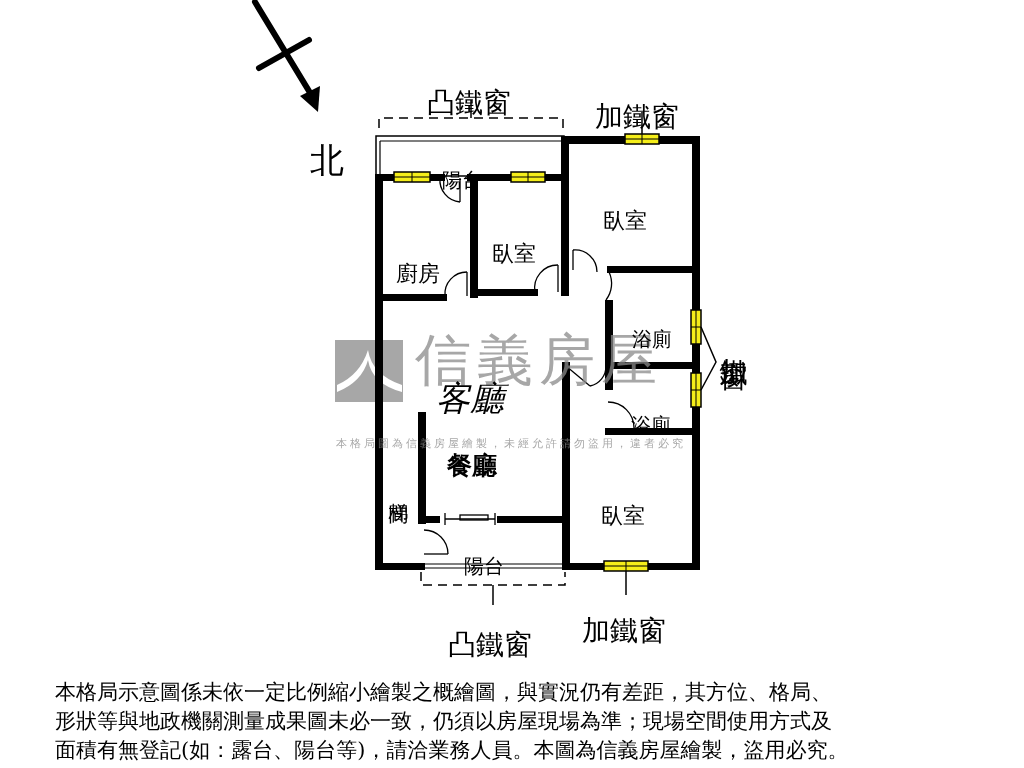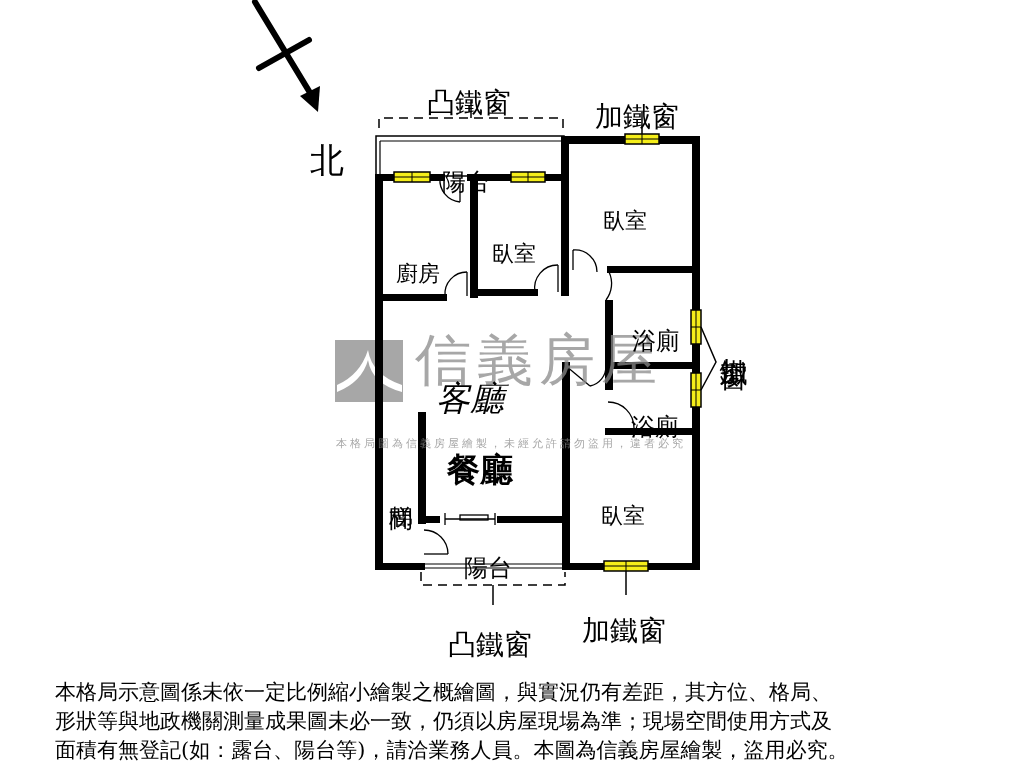--- a/index.html
+++ b/index.html
@@ -1,22 +1,22 @@
 <!DOCTYPE html>
 <html><head>
 <meta charset="utf-8">
 <style>
   html, body { margin:0; padding:0; background:#ffffff; }
   body { width:1024px; height:768px; position:relative; overflow:hidden;
          font-family:"DejaVu Sans", "Liberation Sans", sans-serif; color:#000; }
   #plan { position:absolute; left:0; top:0; width:1024px; height:660px; }
   .lbl { position:absolute; white-space:nowrap; line-height:1; color:#000;margin-top:23px; }
   .room { font-size:22px; }
-  .room-big { font-size:33px; font-weight:bold; }
-  .room-sm { font-size:24px; }
+  .room-big { font-size:25px; font-weight:bold; }
+  .room-sm { font-size:20px; }
   .ann { font-size:28px; }
   .vert { writing-mode:vertical-rl; text-orientation:upright; letter-spacing:2px; }
   .watermark { position:absolute; color:#8a8a8a; opacity:0.75; line-height:1; white-space:nowrap; }
   .wm-main { font-size:56px; letter-spacing:6px; }
   .wm-sub { font-size:11px; letter-spacing:3px; }
   .disclaimer { position:absolute; left:22px; top:678px; width:990px; font-size:21px; line-height:29px;
                 font-family:"DejaVu Serif", "Liberation Serif", serif;margin-left:33px; }
   .disclaimer div { white-space:nowrap; }
 </style>
 </head>

